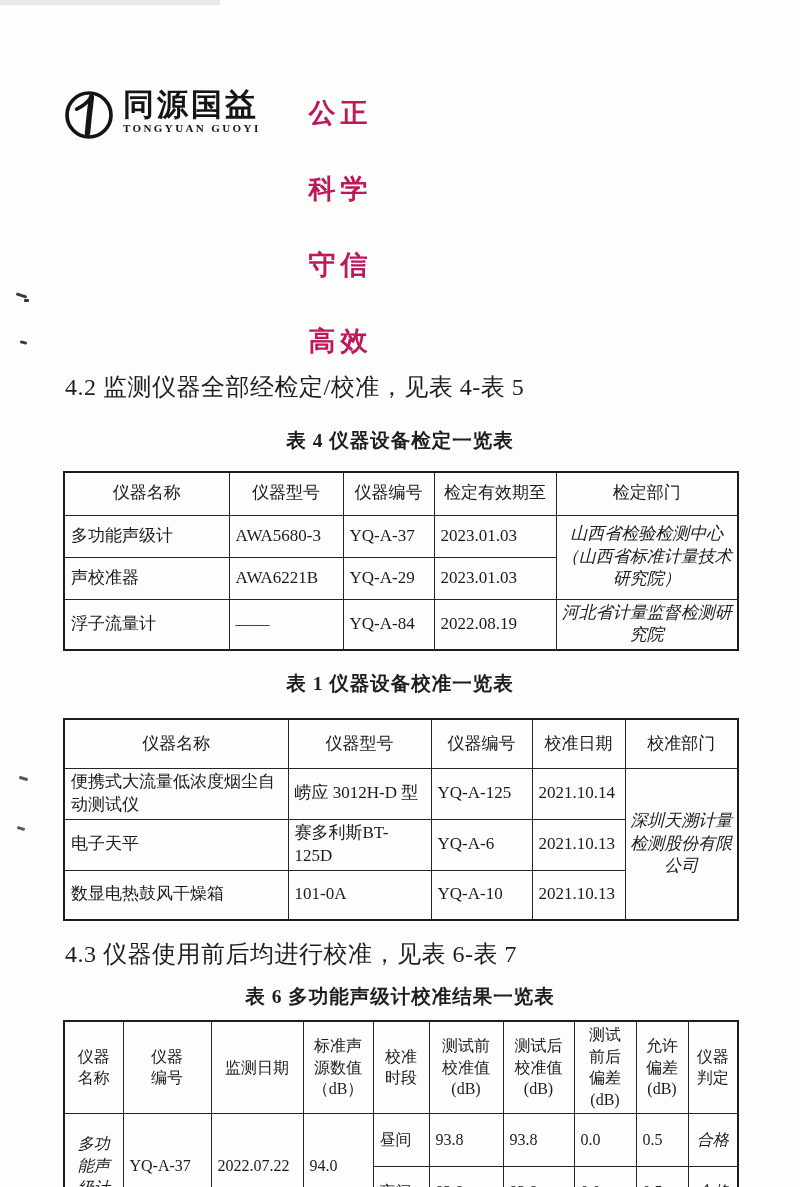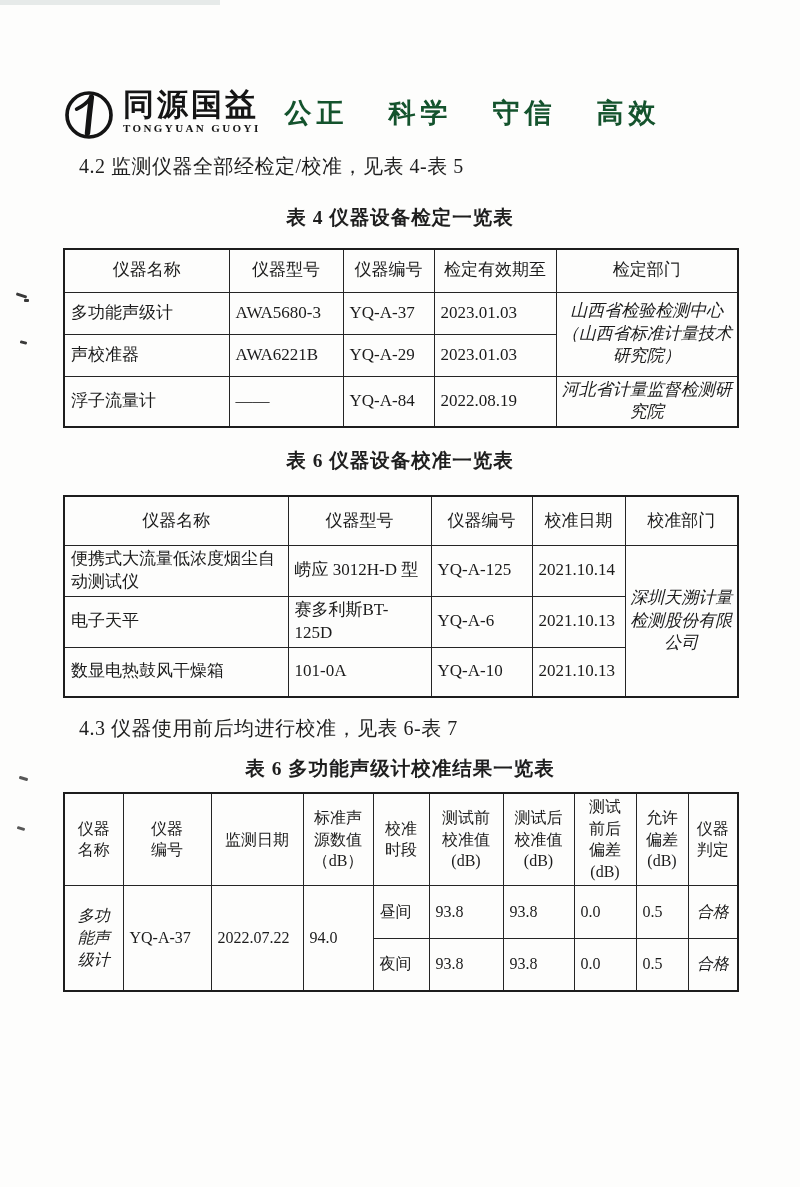--- a/index.html
+++ b/index.html
@@ -31,41 +31,42 @@
     font-weight:bold;font-size:31px;line-height:1.0;
     letter-spacing:3px;color:#151515;
   }
   .brand-en{
     font-family:Liberation Serif, serif;
     font-weight:bold;font-size:11px;letter-spacing:2.4px;
     color:#151515;margin-top:2px;
   }
   .slogan{
     display:flex;gap:40px;
-    margin-left:24px;margin-top:6px;
+    margin-left:48px;margin-top:6px;
     font-family:"Liberation Sans","DejaVu Sans",sans-serif;
     font-weight:bold;font-size:27px;letter-spacing:5px;
-    color:#14532d;
+    color:#be185d;
+    flex-direction:column;
   }
   .doc-line{
     display:flex;justify-content:space-between;align-items:baseline;
     margin-top:5px;
   }
   .doc-no{
     font-family:"Liberation Sans","DejaVu Sans",sans-serif;
     font-weight:bold;font-size:17px;letter-spacing:0.5px;
     margin-left:20px;white-space:pre;
   }
   .page-info{
     font-size:16.5px;white-space:pre;margin-right:15px;
     letter-spacing:1px;
   }
   
   .section-heading{
-    font-size:20px;margin-top:12px;margin-left:16px;
+    font-size:24px;margin-top:12px;margin-left:2px;
     letter-spacing:0.5px;
   }
   .tbl-title{
     text-align:center;font-size:19.5px;font-weight:600;
     letter-spacing:1px;
   }
   .t4-title{margin-top:24px;}
   .t5-title{margin-top:19px;}
   .t6-title{margin-top:13px;}
   
@@ -177,21 +178,21 @@
         <td>浮子流量计</td>
         <td>——</td>
         <td>YQ-A-84</td>
         <td>2022.08.19</td>
         <td class="c">河北省计量监督检测研
 究院</td>
       </tr>
     </tbody>
       </table>
 
-    <div class="tbl-title t5-title">表 6 仪器设备校准一览表</div>
+    <div class="tbl-title t5-title">表 1 仪器设备校准一览表</div>
     <table class="t5">
       <colgroup>
         <col style="width:224px">
           <col style="width:143px">
           <col style="width:101px">
           <col style="width:93px">
           <col style="width:113px">
       </colgroup>
       <tbody>
           <tr>

